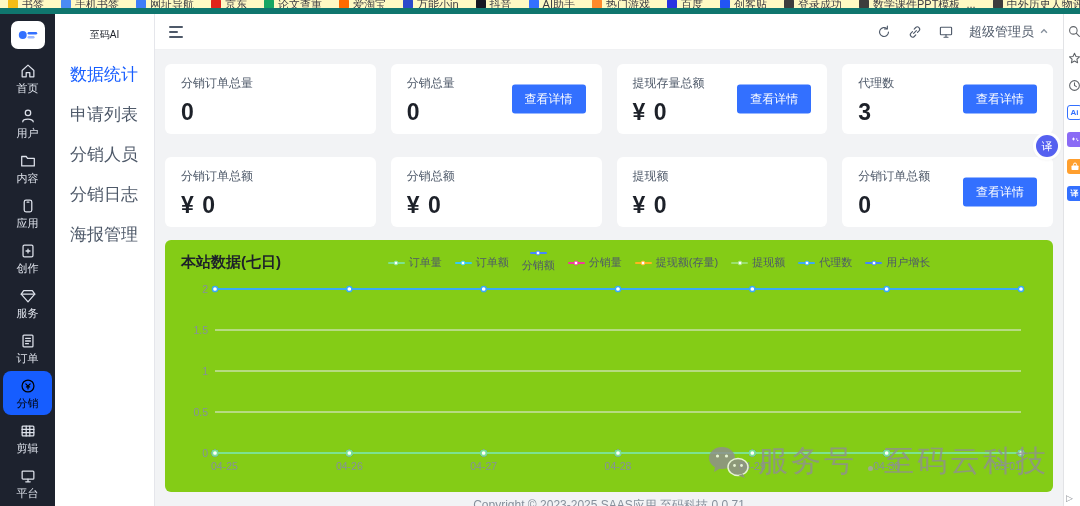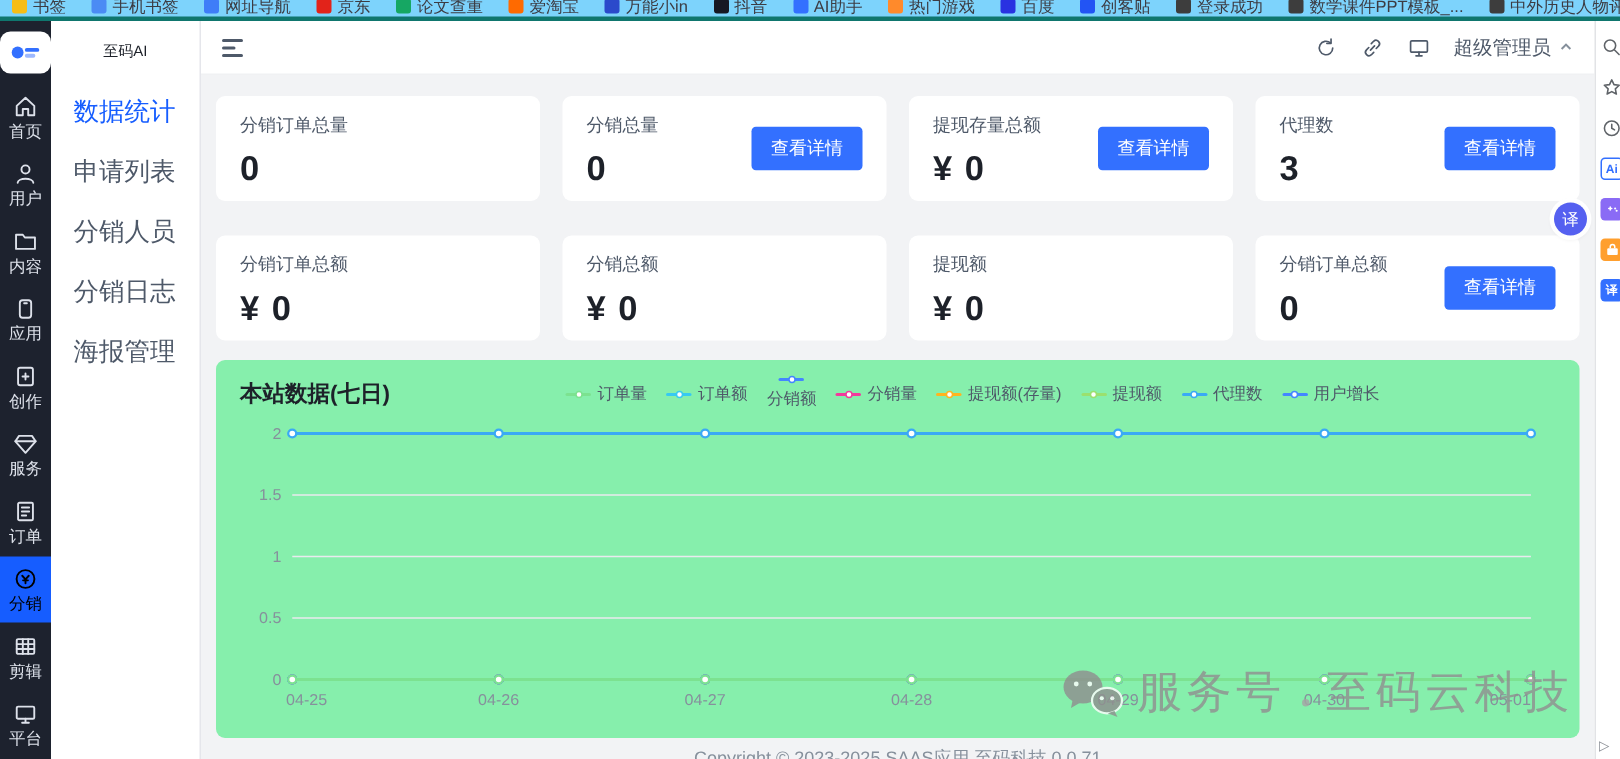--- a/index.html
+++ b/index.html
@@ -1,29 +1,29 @@
 <!DOCTYPE html>
 <html><head>
 <meta charset="utf-8">
 <style>
   * { margin:0; padding:0; box-sizing:border-box; }
   html,body { width:1080px; height:506px; overflow:hidden; }
   body { font-family:"Liberation Sans","DejaVu Sans",sans-serif; background:#fff; position:relative; }
 
   
-  .bookmarks-bar { height:14px; background:#7dd3fc; border-bottom:3px solid #0f766e; overflow:hidden; }
+  .bookmarks-bar { height:14px; background:#fef9c3; border-bottom:6px solid #0f766e; overflow:hidden; }
   .bookmarks-row { display:flex; gap:17px; align-items:center; height:20px; margin-top:-6px; padding-left:8px; white-space:nowrap; }
   .bookmark { display:flex; align-items:center; gap:4px; font-size:11px; color:#3c3c43; flex:0 0 auto; }
   .favicon { width:10px; height:10px; border-radius:2px; flex:0 0 auto; }
 
   
   .app { display:flex; height:492px; }
 
   
-  .icon-rail { width:34px; background:#1d222e; display:flex; flex-direction:column; align-items:center; padding-top:7px; flex:0 0 auto; }
+  .icon-rail { width:55px; background:#1d222e; display:flex; flex-direction:column; align-items:center; padding-top:7px; flex:0 0 auto; }
   .logo-box { width:34px; height:30px; background:#fff; border-radius:7px; display:flex; align-items:center; justify-content:center; margin-bottom:7px; }
   .rail-item { width:49px; height:44px; border-radius:8px; display:flex; flex-direction:column; align-items:center; justify-content:center; gap:2px; color:#dde1ea; margin-bottom:1px; cursor:pointer; }
   .rail-item .ric { width:18px; height:18px; }
   .rail-item .ric svg { width:18px; height:18px; stroke:currentColor; fill:none; stroke-width:1.4; stroke-linecap:round; stroke-linejoin:round; }
   .rail-item span.rlabel { font-size:11px; line-height:12px; }
   .rail-item.active { background:#165dff; color:#000000; }
 
   
   .submenu { width:100px; background:#fff; border-right:1px solid #e5e6eb; flex:0 0 auto; }
   .submenu-title { height:41px; line-height:41px; text-align:center; font-size:10px; color:#1d2129; }
@@ -46,21 +46,21 @@
   .content { flex:1; padding:14px 10px 0; overflow:hidden; position:relative; }
   .cards-grid { display:grid; grid-template-columns:repeat(4,1fr); gap:15px; }
   .row1 { margin-bottom:23px; } .row2 { margin-bottom:13px; }
   .card { background:#fff; border-radius:6px; height:70px; padding:11px 16px; position:relative; }
   .card-label { font-size:12px; color:#4e5969; margin-bottom:7px; }
   .card-value { font-size:23px; font-weight:700; color:#1d2129; letter-spacing:1px; }
   .card-btn { position:absolute; right:16px; top:50%; transform:translateY(-50%); background:#3370ff; color:#fff; font-size:12px; padding:6px 13px; border-radius:3px; border:none; cursor:pointer; font-family:inherit; }
   .card-btn:empty { display:none; }
 
   
-  .chart-card { background:#86efac; border-radius:6px; height:252px; padding:12px 16px; position:relative;text-align:right; }
+  .chart-card { background:#84cc16; border-radius:6px; height:252px; padding:12px 16px; position:relative;text-align:right; }
   .chart-header { display:flex; align-items:center; margin-bottom:4px; }
   .chart-title { font-size:15px; font-weight:700; color:#1d2129; flex:0 0 auto; }
   .legend { flex:1; display:flex; justify-content:center; align-items:center; gap:13px; }
   .legend-item { display:flex; align-items:center; gap:4px; font-size:11px; color:#4e5969; cursor:pointer; }
   .lmark { width:17px; height:2px; background:currentColor; border-radius:1px; position:relative; display:inline-block; }
   .ldot { position:absolute; left:50%; top:50%; transform:translate(-50%,-50%); width:5px; height:5px; background:#fff; border:1.5px solid currentColor; border-radius:50%; }
   .plot { width:100%; height:200px; display:block; }
 
   .page-footer { text-align:center; font-size:12px; color:#86909c; margin-top:5px; }
 

